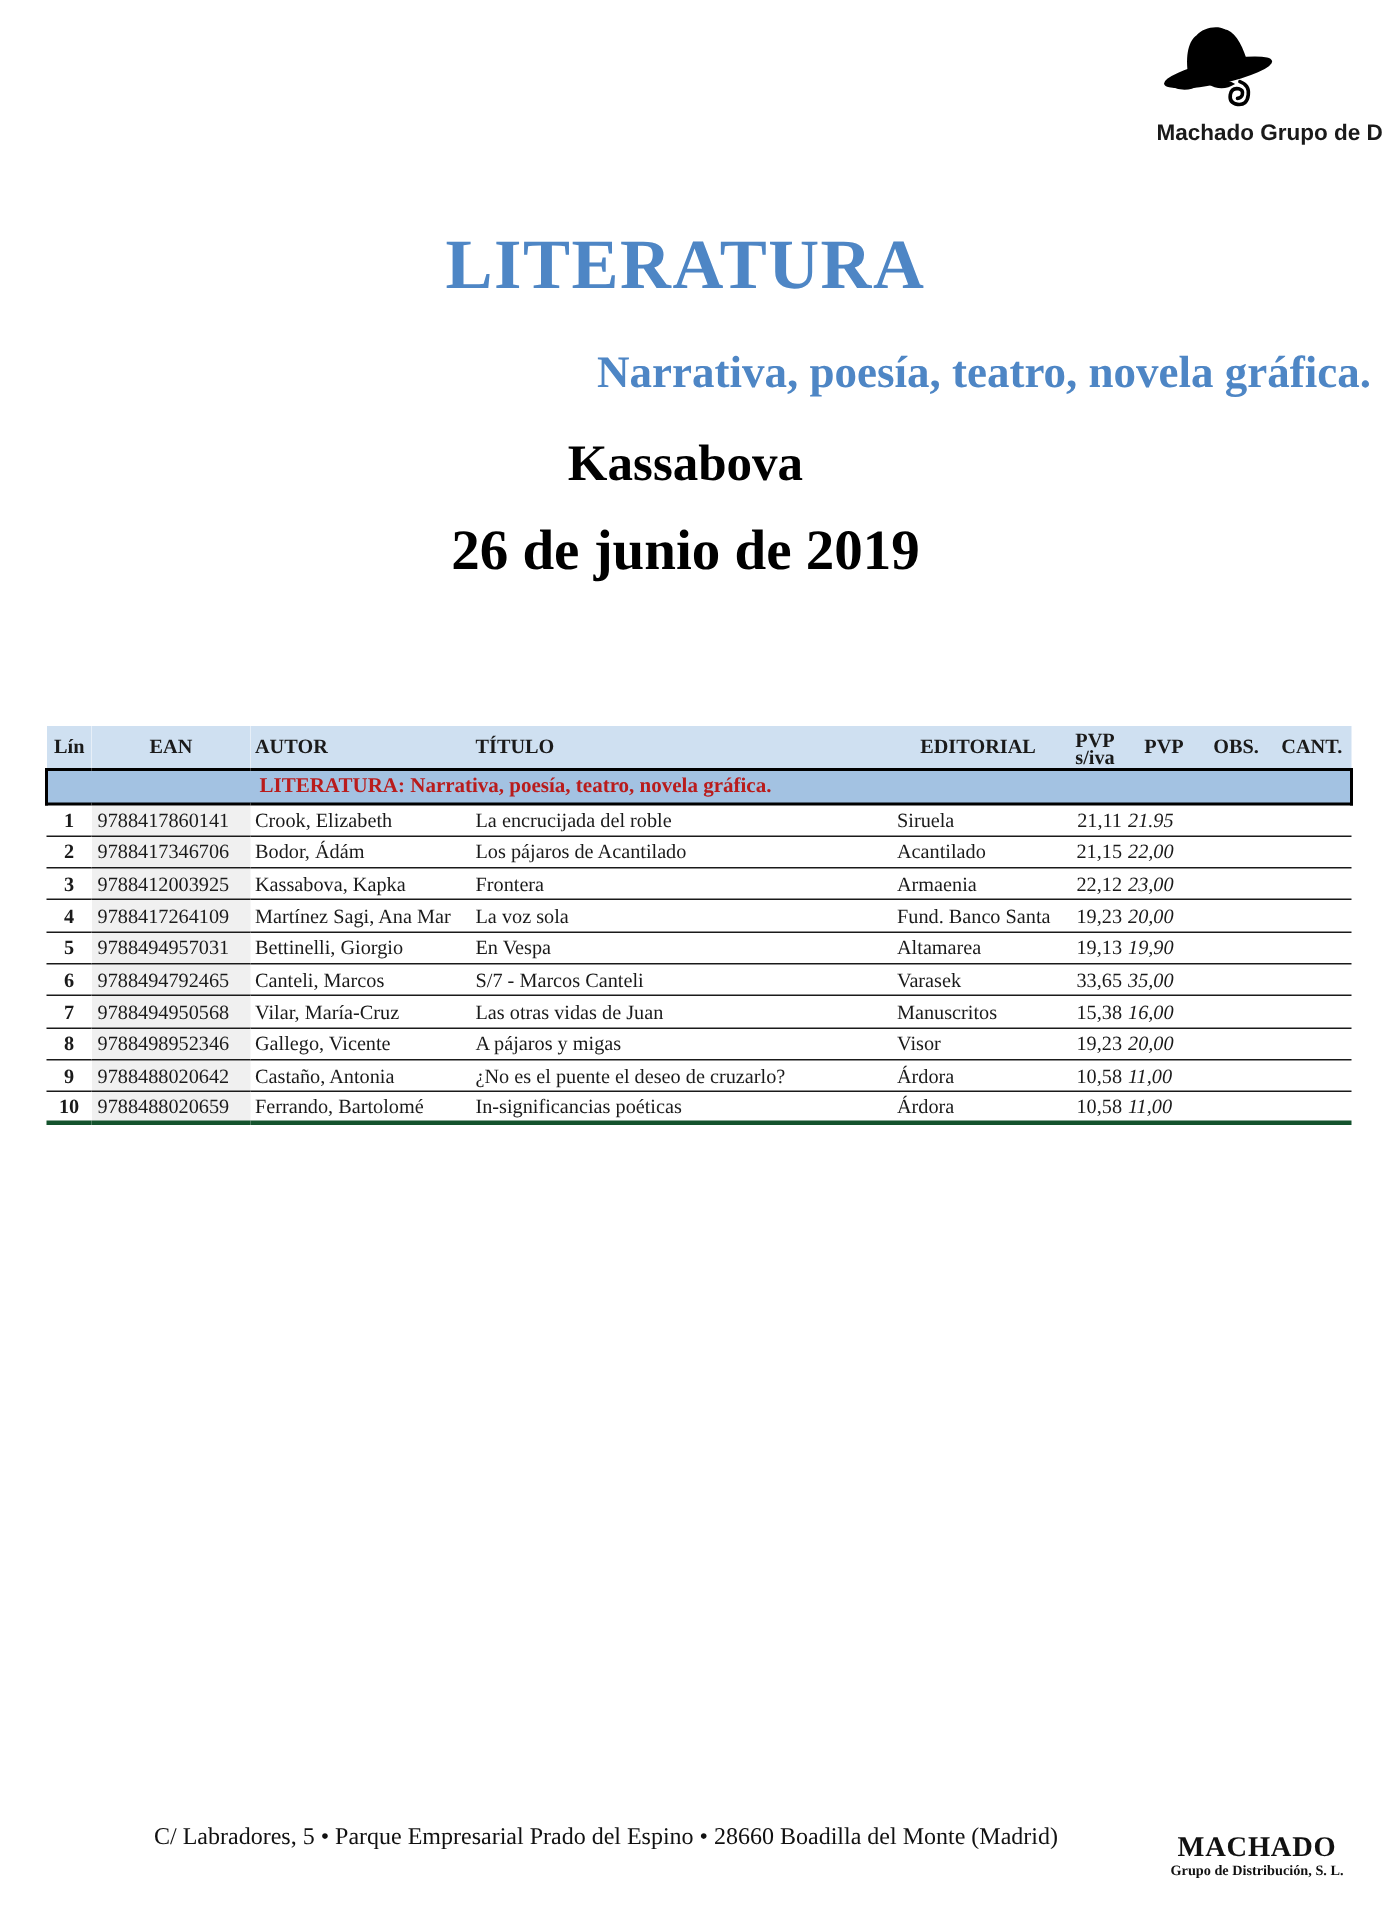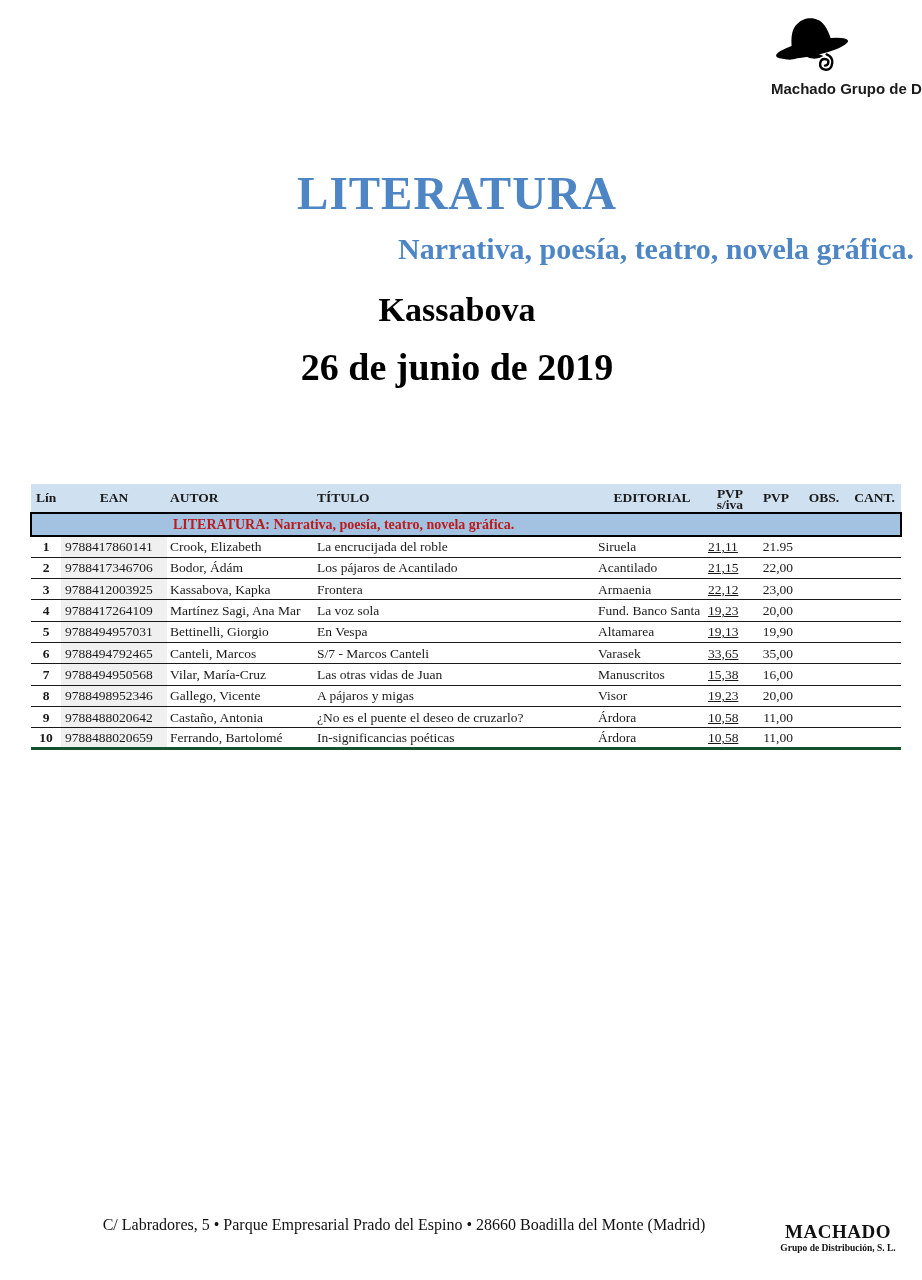--- a/index.html
+++ b/index.html
@@ -20,21 +20,21 @@
   }
   
   .logo{position:absolute;left:735px;top:8px;width:148px;text-align:center;}
   .logo svg{display:block;margin:0 auto;}
   .logo-caption{
     font-family:Liberation Sans, sans-serif;
     font-weight:bold;font-size:15px;color:#1a1a1a;letter-spacing:0px;white-space:nowrap;padding-left:36px;
   }
   
   .center-line{position:absolute;left:0;width:914px;text-align:center;white-space:nowrap;}
-  .doc-title{top:166px;font-size:47px;font-weight:bold;color:var(--accent);letter-spacing:1px;}
+  .doc-title{top:150px;font-size:47px;font-weight:bold;color:var(--accent);letter-spacing:1px;}
   .doc-subtitle{top:232px;font-size:30px;font-weight:bold;color:var(--accent);text-align:right;}
   .doc-preventa{top:291px;font-size:34px;font-weight:bold;color:#000;}
   .doc-date{top:345px;font-size:38px;font-weight:bold;color:#000;}
   
   table.pricelist{
     position:absolute;left:30px;top:484px;width:870px;
     border-collapse:collapse;table-layout:fixed;
   }
   table.pricelist th, table.pricelist td{
     overflow:hidden;white-space:nowrap;vertical-align:middle;
@@ -56,22 +56,22 @@
   tbody.rows td{
     height:21.3px;border-bottom:1.5px solid #1a1a1a;
     font-size:13.5px;color:#1a1a1a;padding-top:1px;
   }
   tbody.rows tr:last-child td{border-bottom:3px solid #14532d;}
   td.c-lin{font-weight:bold;font-size:12px;text-align:center;}
   td.c-ean{background:var(--ean-bg);padding-left:4px;}
   td.c-autor{padding-left:3px;}
   td.c-titulo{padding-left:3px;}
   td.c-editorial{padding-left:2px;}
-  td.c-pvpsiva{text-align:left;padding-right:4px;text-decoration:underline;}
-  td.c-pvp{text-align:right;padding-right:7px;}
+  td.c-pvpsiva{text-align:right;padding-right:4px;}
+  td.c-pvp{padding-right:7px;font-style:italic;}
   
   .footer-address{
     position:absolute;left:30px;top:1214px;width:748px;text-align:center;
     font-size:16px;line-height:22.5px;color:#111;
   }
   .footer-brand{position:absolute;left:758px;top:1221px;width:160px;text-align:center;}
   .footer-brand .brand-name{font-size:19px;font-weight:bold;letter-spacing:0.5px;}
   .footer-brand .brand-sub{font-size:9.5px;font-weight:bold;margin-top:0px;}
 </style>
 </head>

